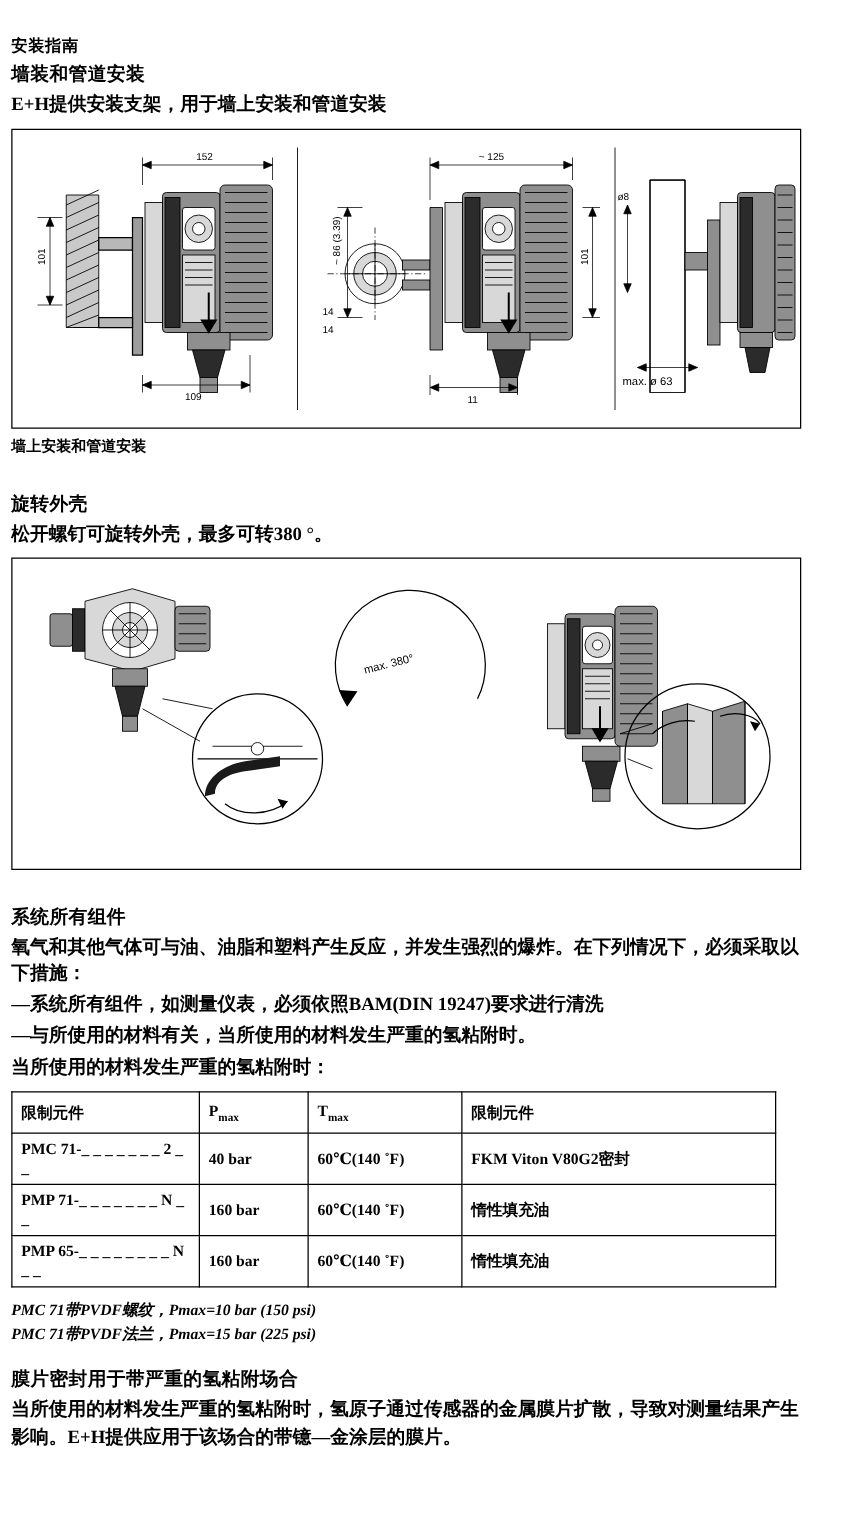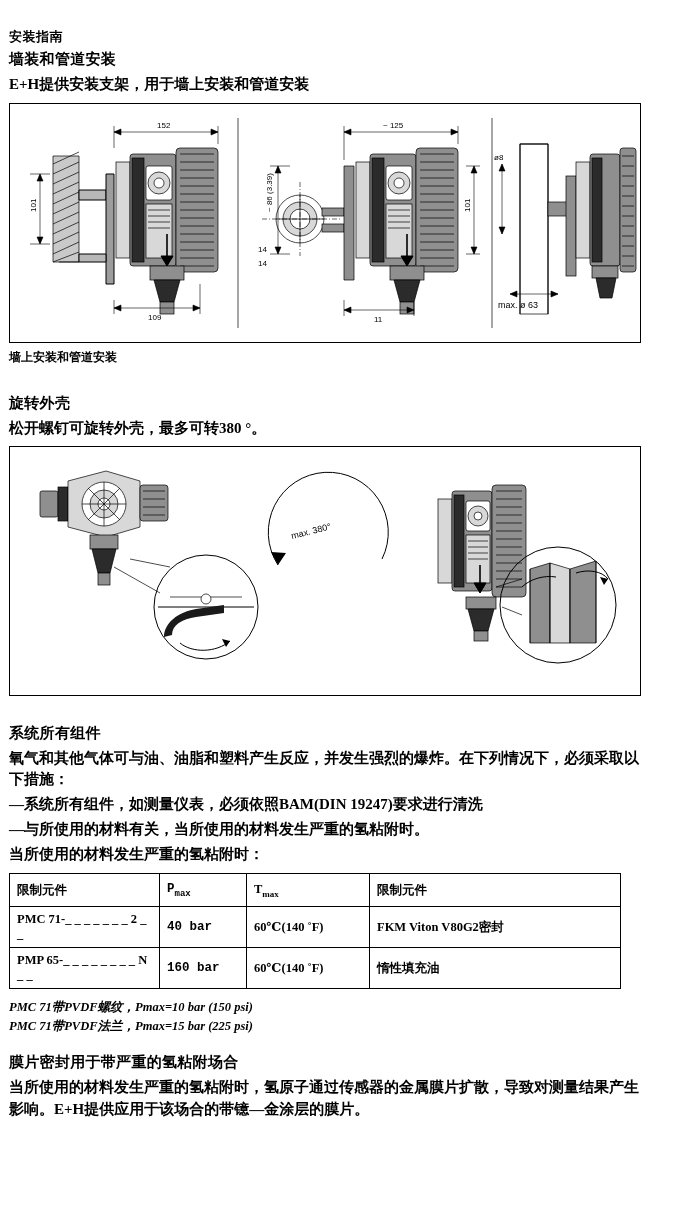--- a/index.html
+++ b/index.html
@@ -75,21 +75,21 @@
   }
   table.spec th, table.spec td {
     border: 1px solid #000;
     padding: 5px 7px;
     font-size: 12.5px;
     font-weight: bold;
     text-align: left;
     vertical-align: middle;
     height: 22px;
   }
-  table.spec th.c2, table.spec td.c2 { width: 72px; font-family: Liberation Mono, monospace; }
+  table.spec th.c2, table.spec td.c2 { width: 72px; }
   table.spec th.c3, table.spec td.c3 { width: 108px; }
   table.spec th.c4, table.spec td.c4 { width: 236px; }
   .sub {
     font-size: 9px;
     vertical-align: sub;
     font-weight: bold;
   }
   .note {
     font-family: "Liberation Serif", "DejaVu Serif", serif;
     font-size: 12.5px;
@@ -523,20 +523,26 @@
         </tr>
       </thead>
       <tbody>
         <tr>
           <td>PMC 71-_ _ _ _ _ _ _ 2 _ _</td>
           <td class="c2">40 bar</td>
           <td class="c3">60℃(140 ˚F)</td>
           <td class="c4">FKM Viton V80G2密封</td>
         </tr>
         <tr>
+          <td>PMP 71-_ _ _ _ _ _ _ N _ _</td>
+          <td class="c2">160 bar</td>
+          <td class="c3">60℃(140 ˚F)</td>
+          <td class="c4">惰性填充油</td>
+        </tr>
+        <tr>
           <td>PMP 65-_ _ _ _ _ _ _ _ N _ _</td>
           <td class="c2">160 bar</td>
           <td class="c3">60℃(140 ˚F)</td>
           <td class="c4">惰性填充油</td>
         </tr>
       </tbody>
     </table>
 
     <div class="gap-s"></div>
     <p class="note">PMC 71带PVDF螺纹，Pmax=10 bar (150 psi)</p>

